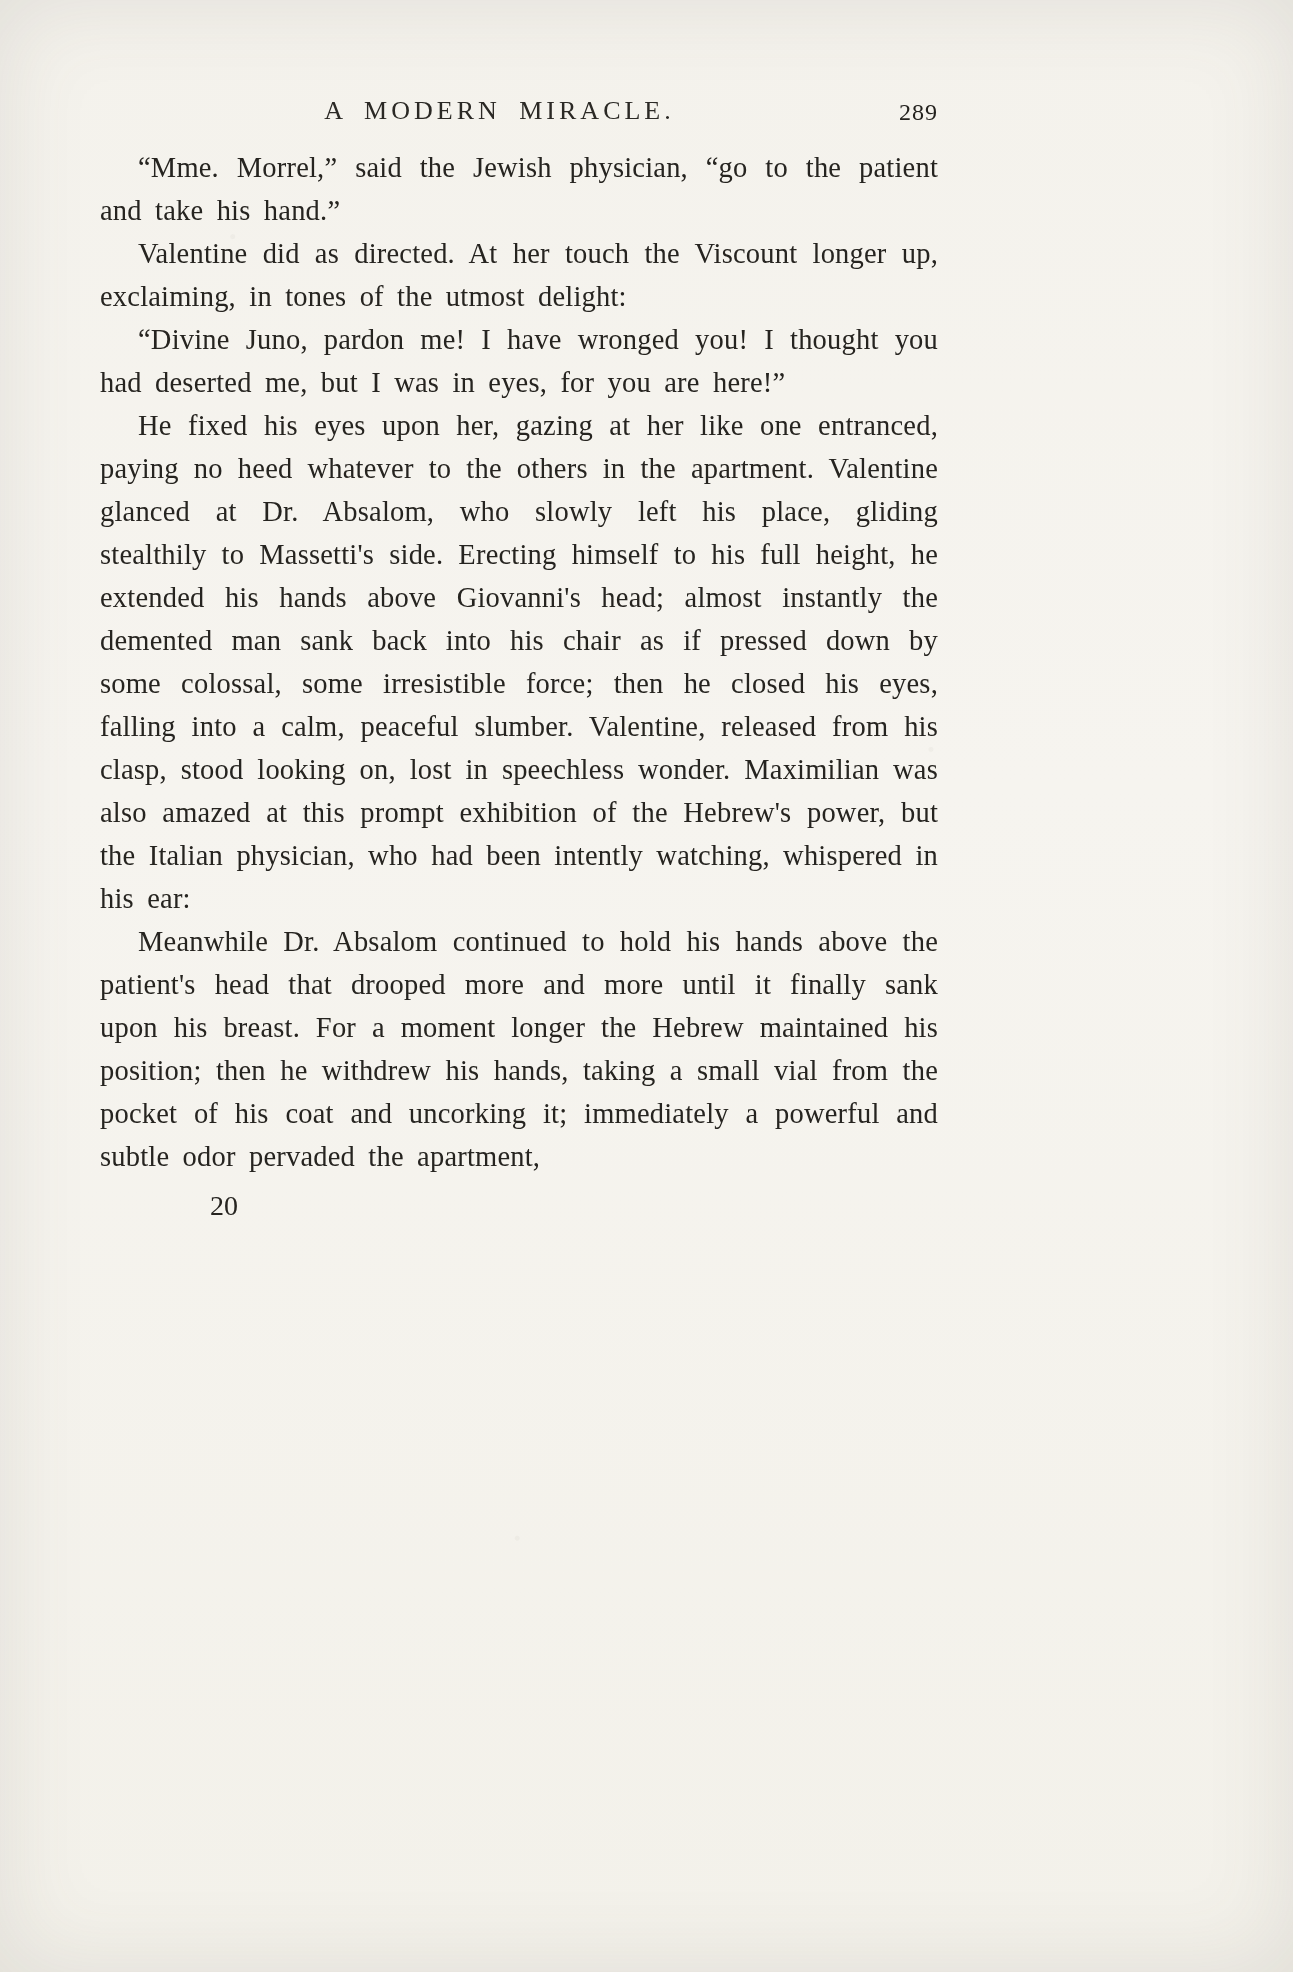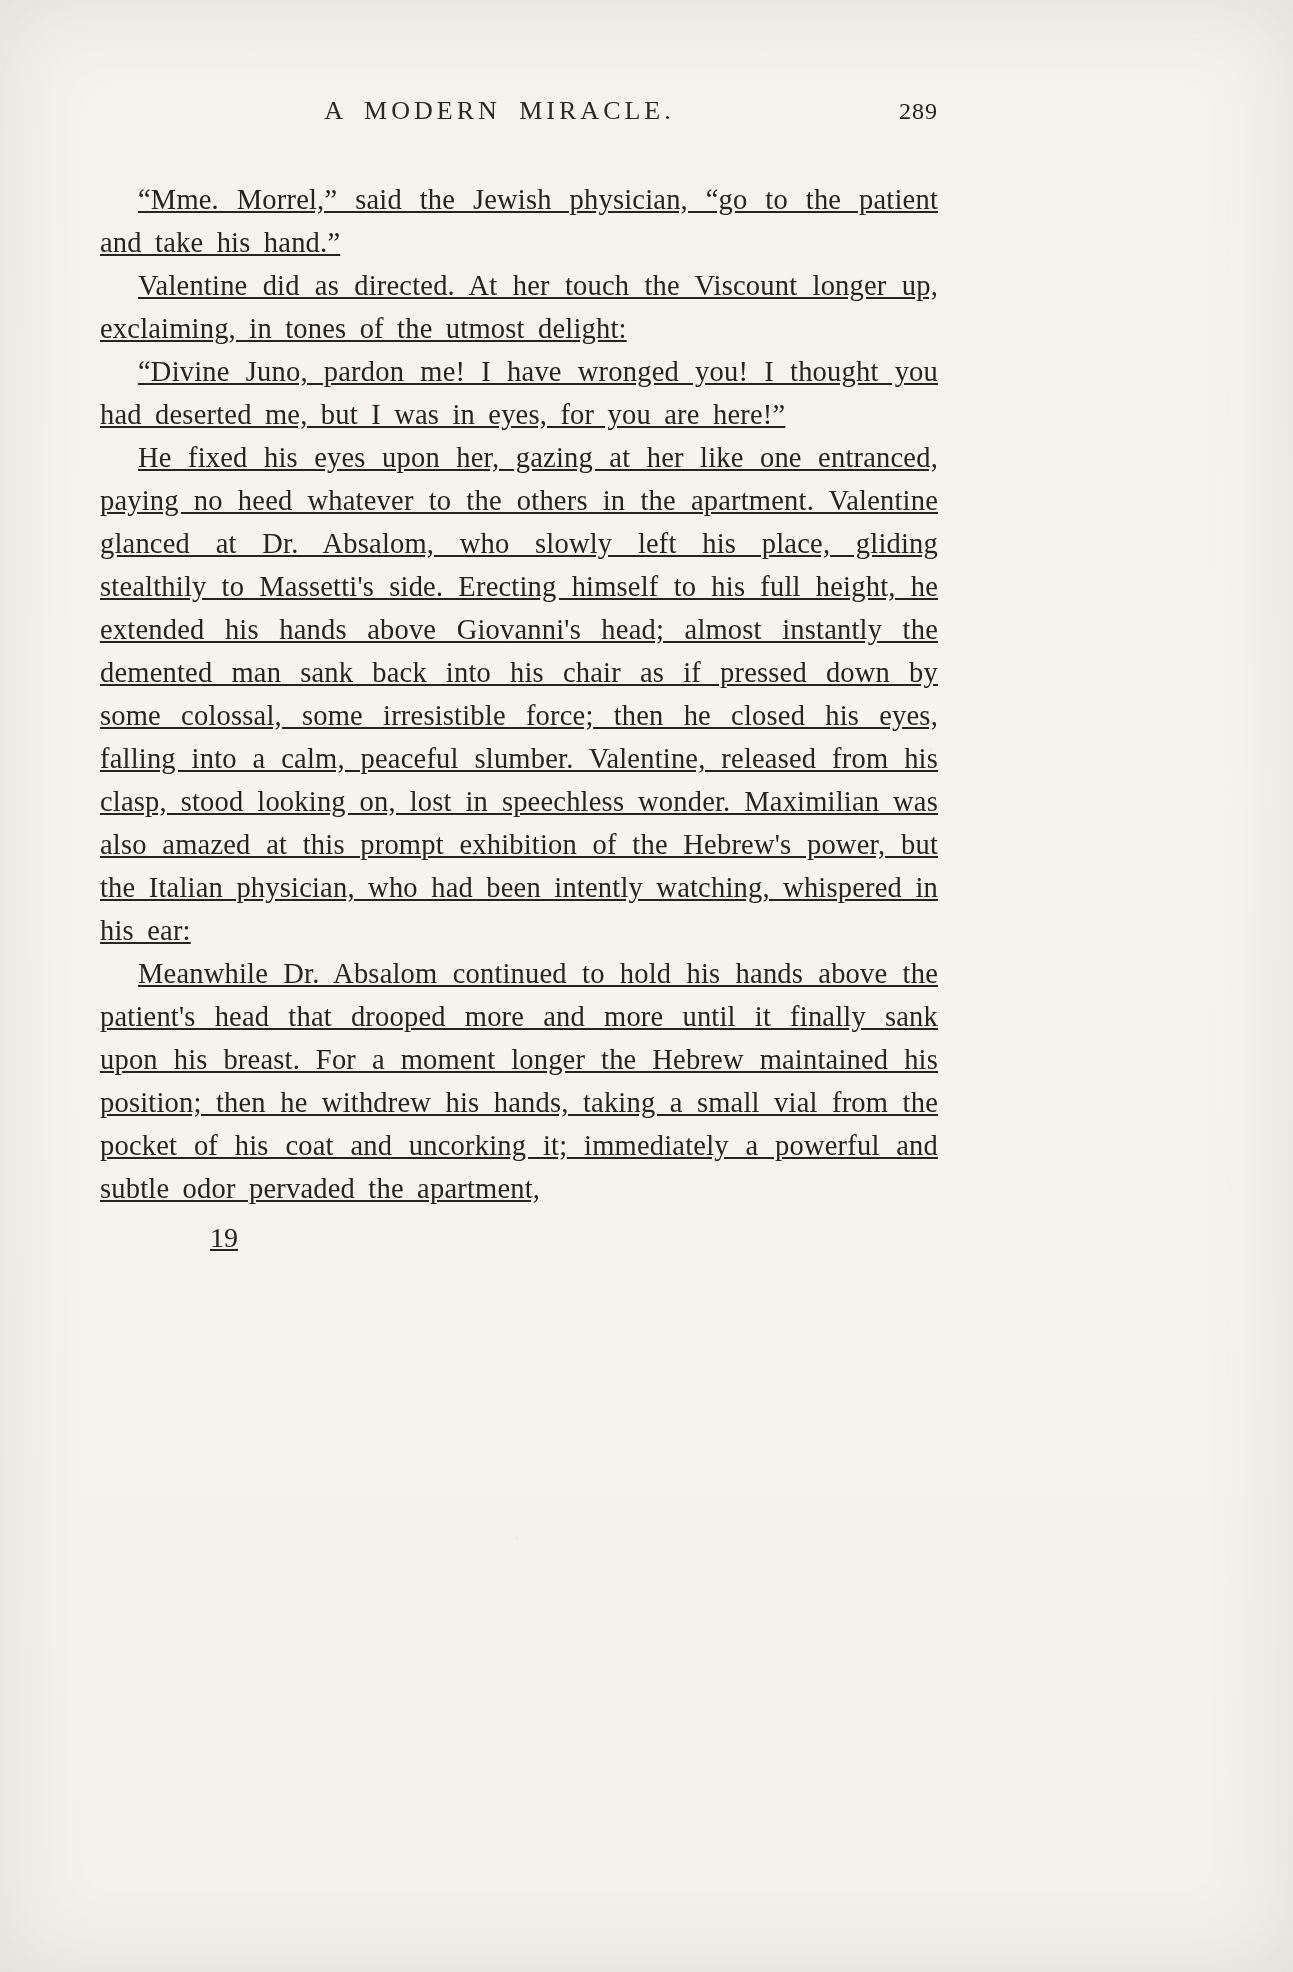--- a/index.html
+++ b/index.html
@@ -21,45 +21,44 @@
     font-family: "Liberation Serif", "DejaVu Serif", serif;
     color: #262420;
     overflow: hidden;
   }
   .header {
     position: absolute;
     top: 96px;
     left: 100px;
     width: 838px;
     display: flex;
-    align-items: center;
+    align-items: flex-end;
   }
   .running-title {
     flex: 1;
     text-align: center;
     font-size: 26px;
     letter-spacing: 4px;
     word-spacing: 8px;
     color: #2b2925;
   }
   .page-number {
     font-size: 24px;
     letter-spacing: 1px;
     color: #23211d;
   }
   .text-block {
     position: absolute;
-    top: 178px;
+    top: 146px;
     left: 100px;
     width: 838px;
     font-size: 28.5px;
     line-height: 43px;
     text-align: justify;
     text-align-last: left;
-    text-decoration: underline;
   }
   .text-block p {
     margin: 0;
     text-indent: 38px;
     word-spacing: 6px;
     letter-spacing: 0.2px;
   }
   .signature-mark {
     margin-top: 6px;
     margin-left: 110px;
@@ -76,16 +75,16 @@
     <span class="running-title">A MODERN MIRACLE.</span>
     <span class="page-number">289</span>
   </div>
 
   <div class="text-block">
     <p>“Mme. Morrel,” said the Jewish physician, “go to the patient and take his hand.”</p>
     <p>Valentine did as directed.  At her touch the Viscount longer up, exclaiming, in tones of the utmost delight:</p>
     <p>“Divine Juno, pardon me!  I have wronged you! I thought you had deserted me, but I was in eyes, for you are here!”</p>
     <p>He fixed his eyes upon her, gazing at her like one entranced, paying no heed whatever to the others in the apartment.  Valentine glanced at Dr. Absalom, who slowly left his place, gliding stealthily to Massetti's side.  Erecting himself to his full height, he extended his hands above Giovanni's head; almost instantly the demented man sank back into his chair as if pressed down by some colossal, some irresistible force; then he closed his eyes, falling into a calm, peaceful slumber.  Valentine, released from his clasp, stood looking on, lost in speechless wonder.  Maximilian was also amazed at this prompt exhibition of the Hebrew's power, but the Italian physician, who had been intently watching, whispered in his ear:</p>
     <p>Meanwhile Dr. Absalom continued to hold his hands above the patient's head that drooped more and more until it finally sank upon his breast.  For a moment longer the Hebrew maintained his position; then he withdrew his hands, taking a small vial from the pocket of his coat and uncorking it; immediately a powerful and subtle odor pervaded the apartment,</p>
-    <div class="signature-mark">19</div>
+    <div class="signature-mark">20</div>
   </div>
 
 </div>
 
 </body></html>

